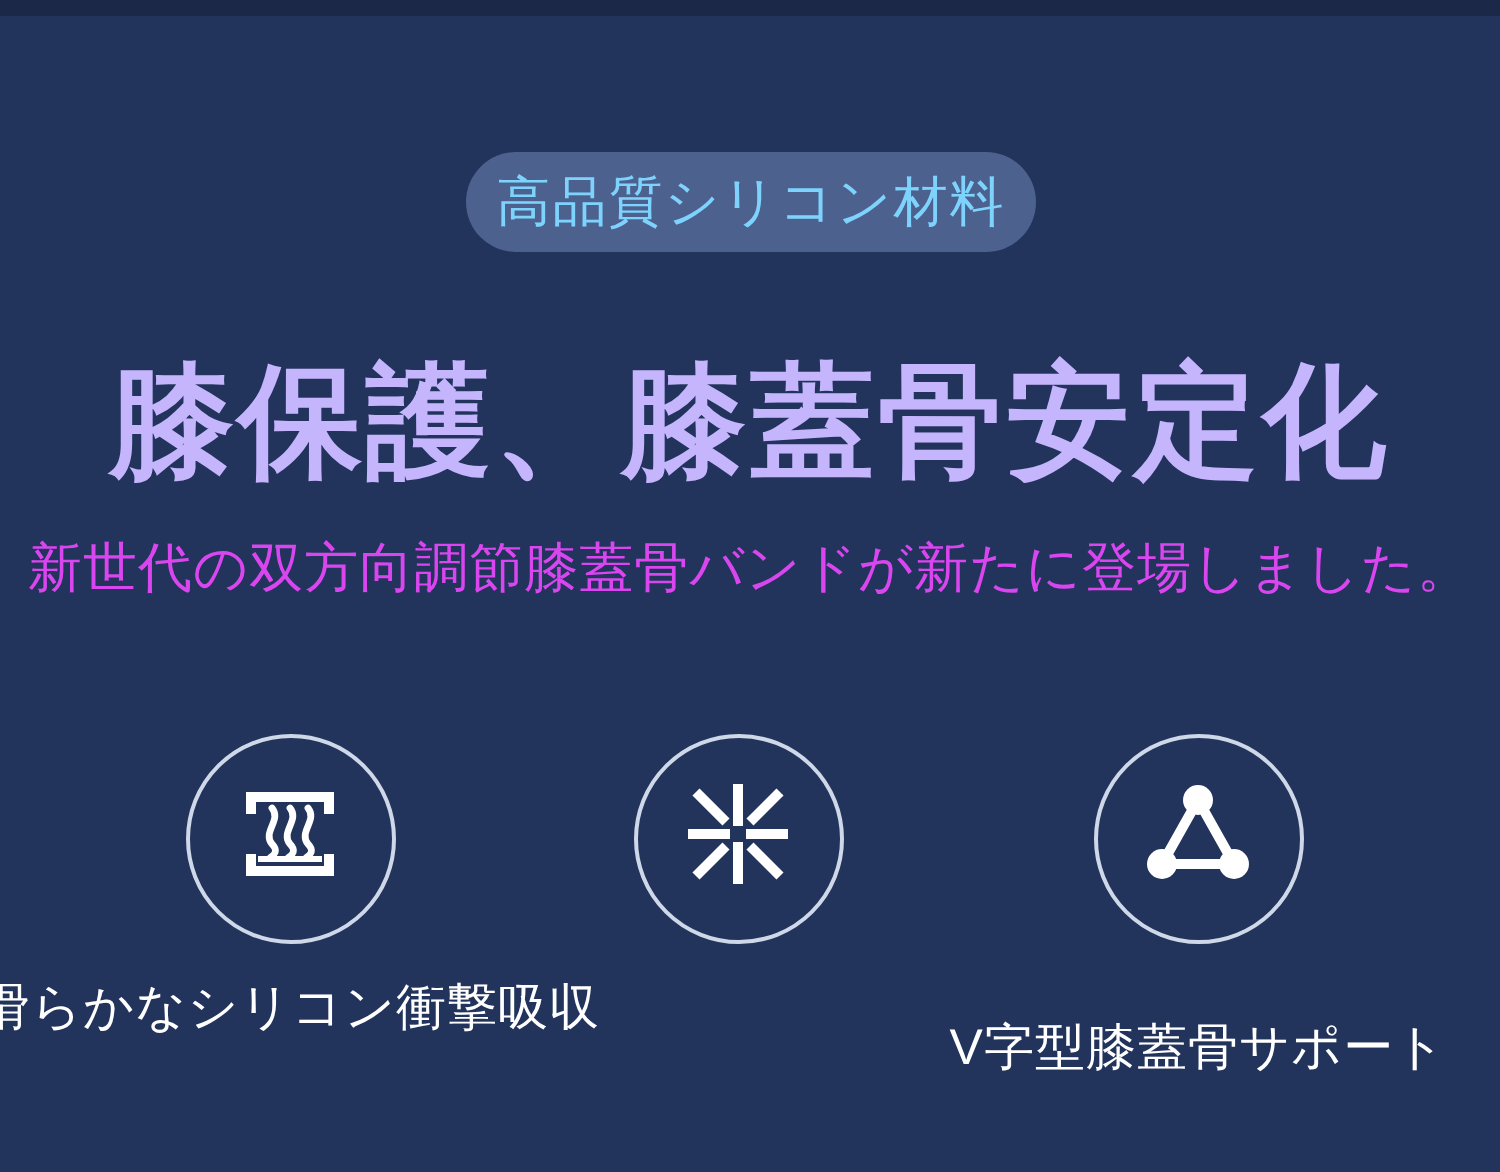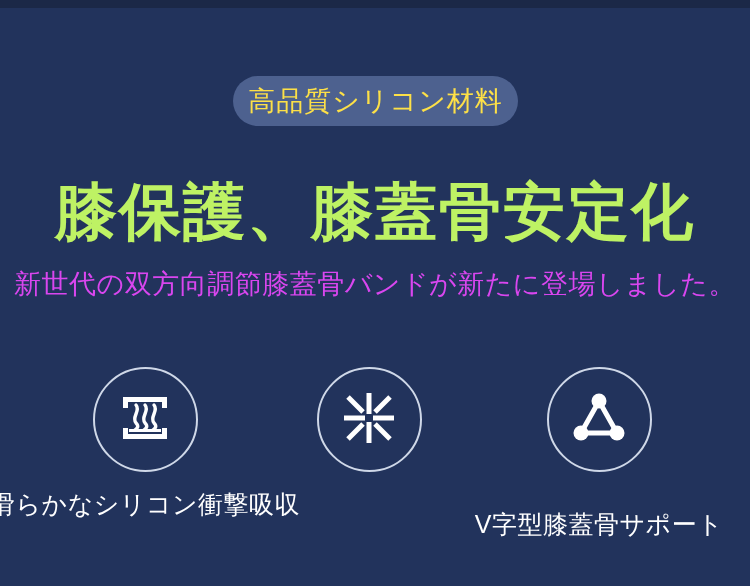--- a/index.html
+++ b/index.html
@@ -28,35 +28,35 @@
   
   #badge {
     position:absolute;
     left:233px; top:76px;
     width:285px; height:50px;
     border-radius:25px;
     background:#4d618f;
     display:flex; align-items:center; justify-content:center;
   }
   #badge .badge-text {
-    color:#fde047;
+    color:#7dd3fc;
     font-size:27px;
     letter-spacing:1px;
     line-height:1;
     white-space:nowrap;
     font-weight:400;
   }
 
   
   #headline {
     position:absolute;
     left:0; top:178px;
     width:750px;
     text-align:center;
-    color:#bef264;
+    color:#c4b5fd;
     font-size:62px;
     font-weight:bold;
     letter-spacing:2px;
     line-height:1.1;
     white-space:nowrap;
   }
 
   
   #subheadline {
     position:absolute;

